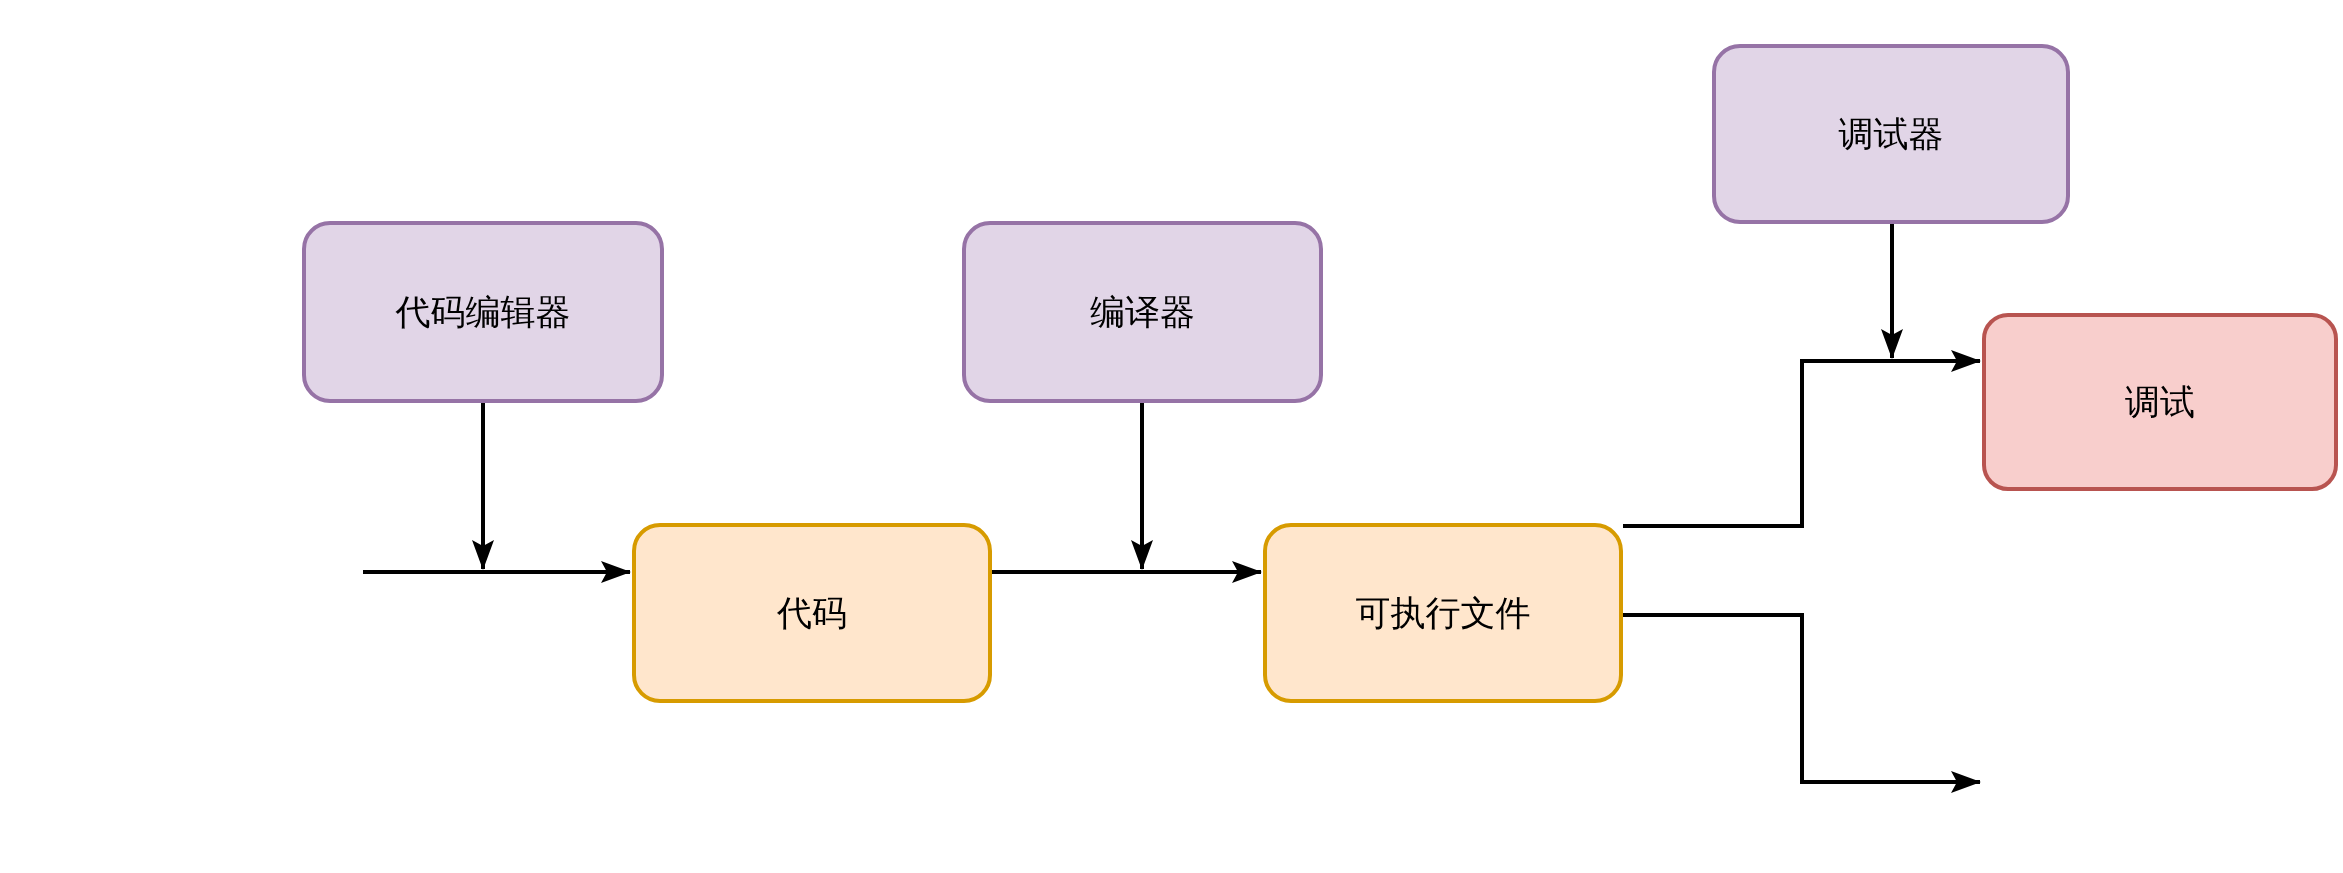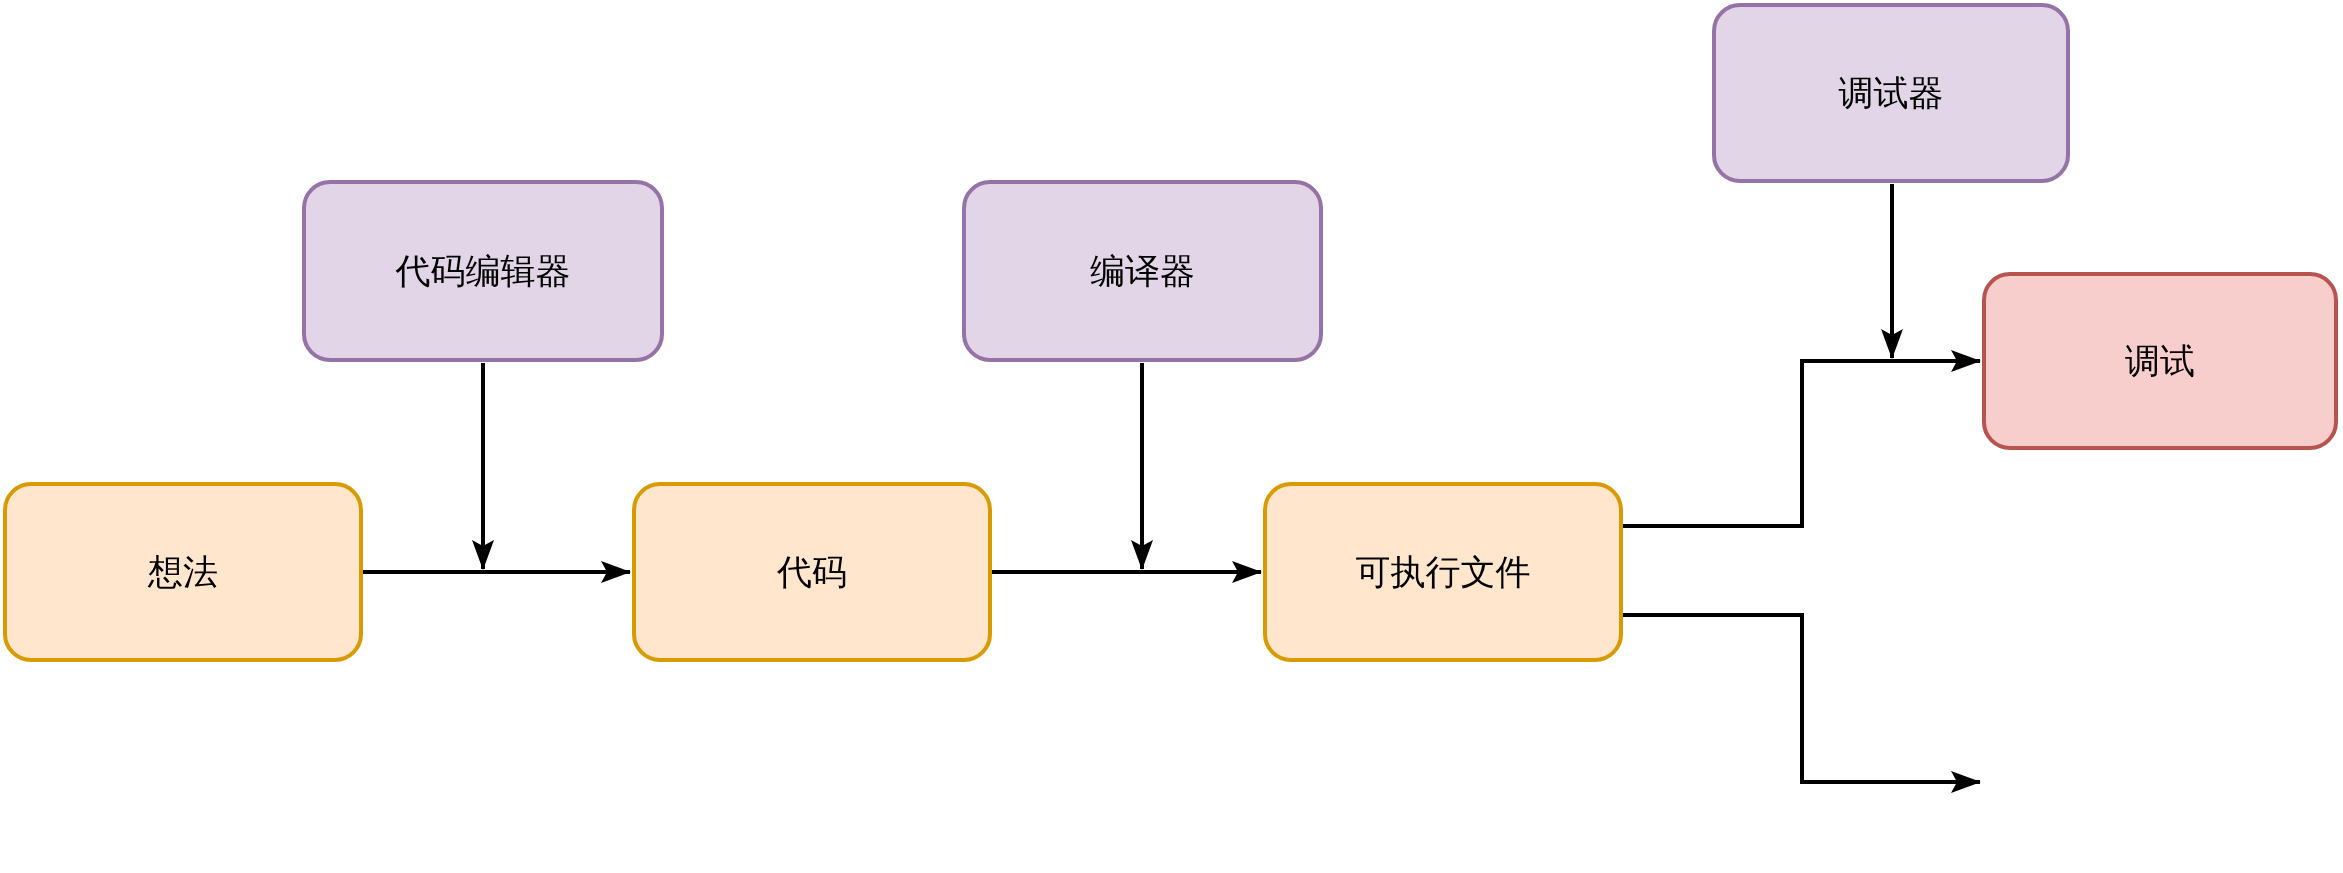--- a/index.html
+++ b/index.html
@@ -23,20 +23,21 @@
     height: 873px;
   }
   .node {
     position: absolute;
     box-sizing: border-box;
     border: 4px solid #000;
     border-radius: 28px;
     display: flex;
     align-items: center;
     justify-content: center;
+    margin-top: 41px;
   }
   .node .label {
     font-size: 35px;
     color: #000000;
     text-align: center;
     line-height: 1.2;
     white-space: nowrap;
   }
 </style>
 </head>
@@ -52,35 +53,32 @@
     </defs>
   <polyline points="363,572 630,572" fill="none" stroke="#000000" stroke-width="4" marker-end="url(#arrowhead)"></polyline>
       <polyline points="483,363 483,569" fill="none" stroke="#000000" stroke-width="4" marker-end="url(#arrowhead)"></polyline>
       <polyline points="992,572 1261,572" fill="none" stroke="#000000" stroke-width="4" marker-end="url(#arrowhead)"></polyline>
       <polyline points="1142,363 1142,569" fill="none" stroke="#000000" stroke-width="4" marker-end="url(#arrowhead)"></polyline>
       <polyline points="1623,526 1802,526 1802,361 1980,361" fill="none" stroke="#000000" stroke-width="4" marker-end="url(#arrowhead)"></polyline>
       <polyline points="1892,184 1892,358" fill="none" stroke="#000000" stroke-width="4" marker-end="url(#arrowhead)"></polyline>
       <polyline points="1623,615 1802,615 1802,782 1980,782" fill="none" stroke="#000000" stroke-width="4" marker-end="url(#arrowhead)"></polyline>
     </svg>
 
-  <div class="node" style="left: 3px; top: 482px; width: 360px; height: 180px; background: rgb(255, 230, 204); border-color: rgb(215, 155, 0);">
-    <span class="label">想法</span>
-  </div>
   <div class="node" style="left: 632px; top: 482px; width: 360px; height: 180px; background: rgb(255, 230, 204); border-color: rgb(215, 155, 0);">
     <span class="label">代码</span>
   </div>
   <div class="node" style="left: 302px; top: 180px; width: 362px; height: 182px; background: rgb(225, 213, 231); border-color: rgb(150, 115, 166);">
     <span class="label">代码编辑器</span>
   </div>
   <div class="node" style="left: 1263px; top: 482px; width: 360px; height: 180px; background: rgb(255, 230, 204); border-color: rgb(215, 155, 0);">
     <span class="label">可执行文件</span>
   </div>
   <div class="node" style="left: 962px; top: 180px; width: 361px; height: 182px; background: rgb(225, 213, 231); border-color: rgb(150, 115, 166);">
     <span class="label">编译器</span>
   </div>
   <div class="node" style="left: 1712px; top: 3px; width: 358px; height: 180px; background: rgb(225, 213, 231); border-color: rgb(150, 115, 166);">
     <span class="label">调试器</span>
   </div>
-  <div class="node" style="left: 1982px; top: 272px; width: 356px; height: 178px; background: rgb(248, 206, 204); border-color: rgb(184, 84, 80);">
+  <div class="node" style="left: 1982px; top: 272px; width: 356px; height: 178px; background: rgb(248, 206, 204); border-color: rgb(184, 84, 80); border-radius: 26px;">
     <span class="label">调试</span>
   </div>
 
 </div>
 
 </body></html>

